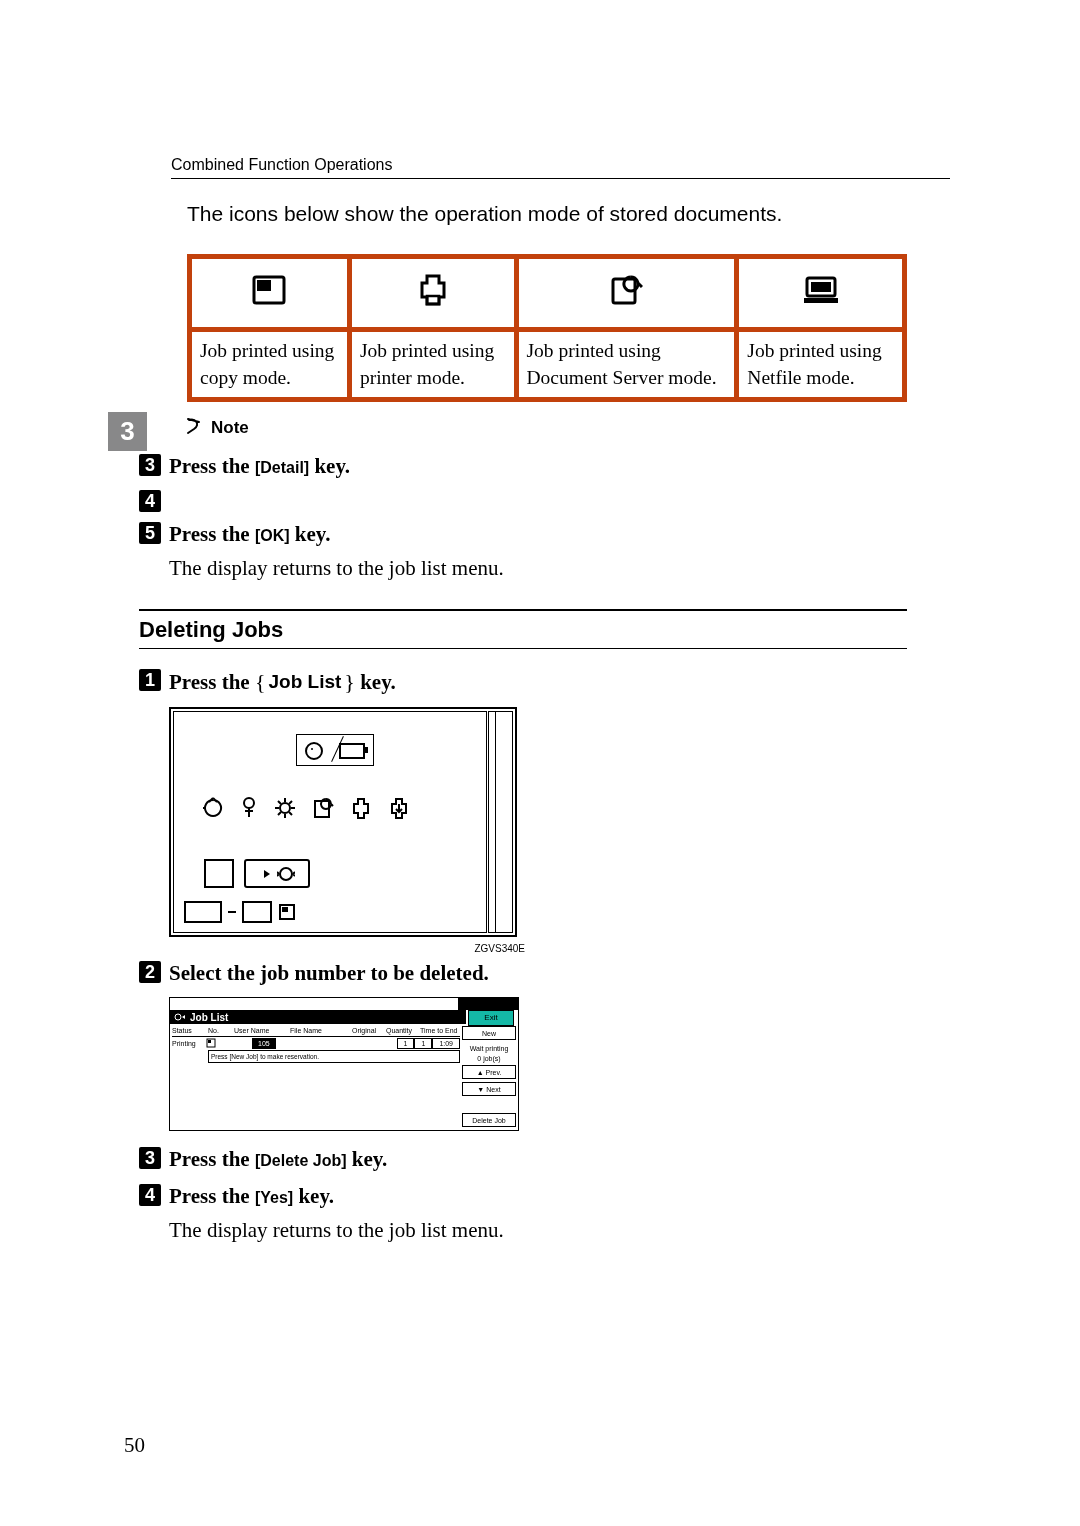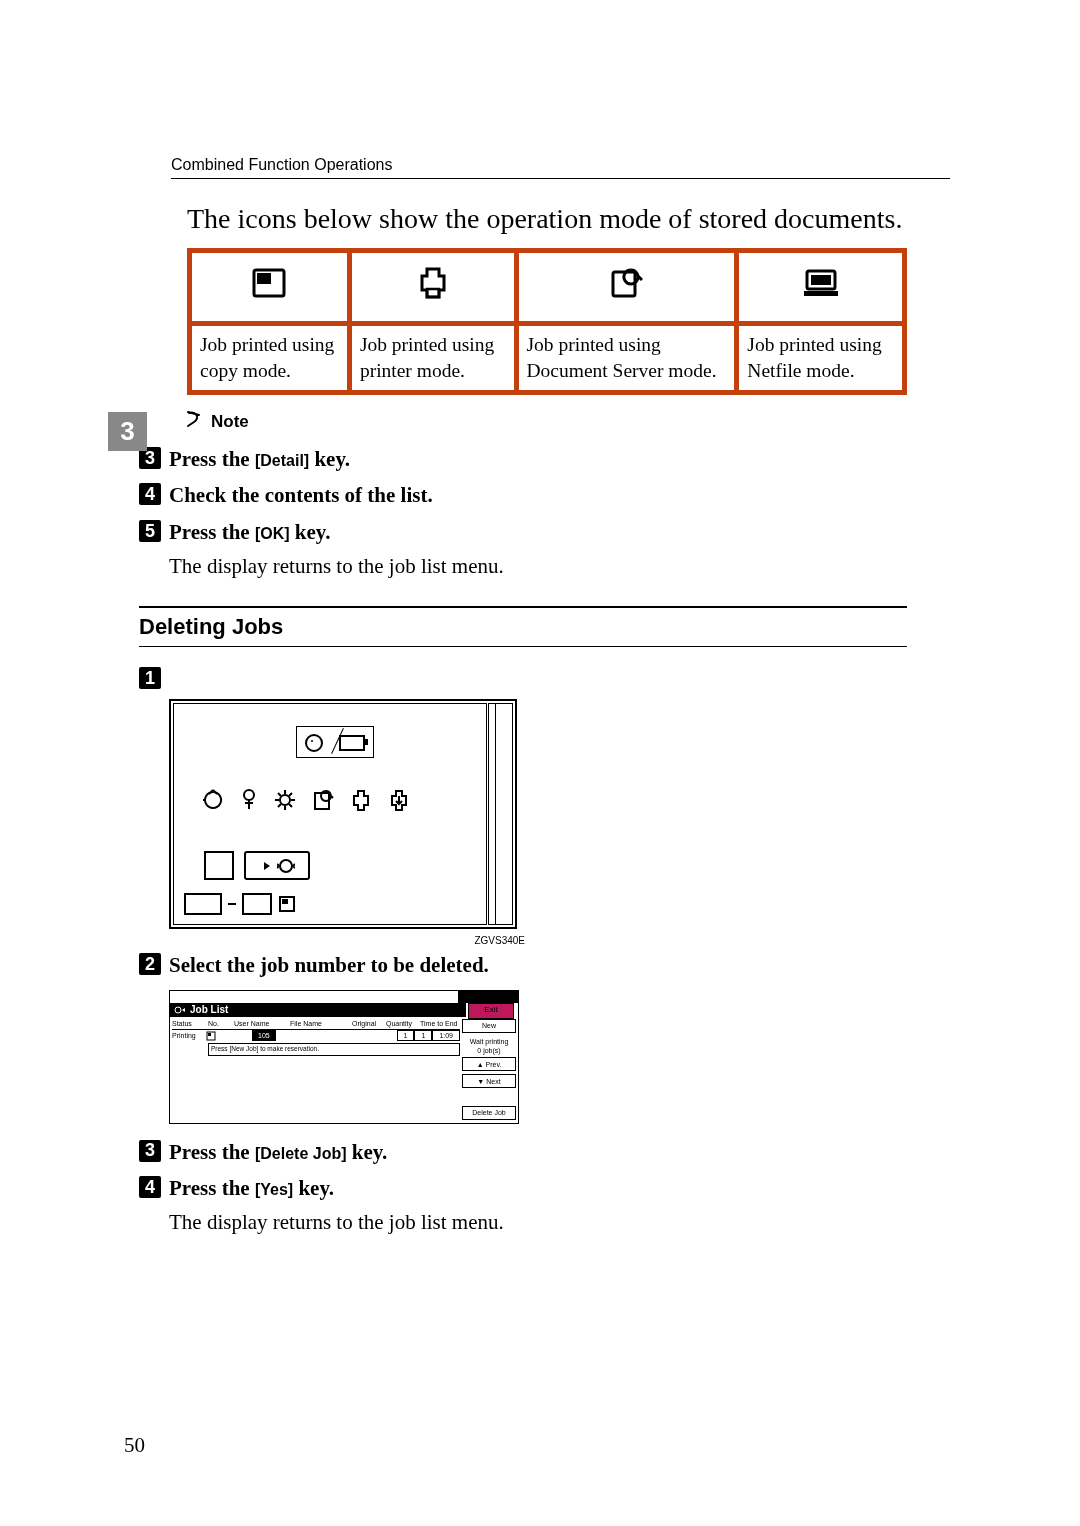--- a/index.html
+++ b/index.html
@@ -33,23 +33,23 @@
     font-size: 16px;
   }
   .content {
     margin-top: 40px;
     margin-left: 67px;
     width: 720px;
     font-size: 20px;
     line-height: 1.35;
   }
   .intro {
-    font-family: Liberation Serif, serif;
-    font-size: 28px;
-    margin-bottom: 10px;
+    font-family: Liberation Sans, sans-serif;
+    font-size: 21px;
+    margin-bottom: 26px;
   }
   table.icon-table {
     border-collapse: collapse;
     width: 720px;
     margin-top: 6px;
   }
   table.icon-table td {
     border: 5px solid #c2410c;
     padding: 6px 8px;
     font-family: 'Palatino Linotype', Palatino, Georgia, serif;
@@ -280,21 +280,21 @@
     font-family: Arial, Helvetica, sans-serif;
     font-size: 8px;
   }
   .screen-fig .topbar {
     position:absolute; top:0; right:0; width:60px; height:12px; background:#000;
   }
   .screen-fig .titlebar {
     position:absolute; top:12px; left:0; right:52px; height:14px; background:#000; color:#fff; display:flex; align-items:center; padding-left:4px; font-weight:bold; font-size:10px; gap:4px;
   }
   .screen-fig .exit {
-    position:absolute; top:12px; right:4px; width:44px; height:14px; border:1px solid #000; display:flex;align-items:center;justify-content:center;background:#be185d;
+    position:absolute; top:12px; right:4px; width:44px; height:14px; border:1px solid #000; display:flex;align-items:center;justify-content:center;background:#14b8a6;
   }
   .screen-fig .cols {
     position:absolute; top:28px; left:2px; right:58px; height:10px; display:flex; font-size:7px; border-bottom:1px solid #000;
   }
   .screen-fig .cols span{display:block;}
   .screen-fig .row1 {
     position:absolute; top:38px; left:2px; right:58px; height:14px; display:flex; align-items:center; font-size:7px;
   }
   .screen-fig .row1 .invno{background:#000;color:#fff;padding:1px 6px;margin-left:36px;}
   .screen-fig .row1 .cells{position:absolute;right:0;display:flex;}
@@ -383,35 +383,37 @@
 
     <div class="step-row">
       <div class="step-num">3</div>
       <div class="step-text">
         <span>Press the </span><span class="step-key">[Detail]</span><span> key.</span>
       </div>
     </div>
 
     <div class="step-row">
       <div class="step-num">4</div>
-      <div class="step-text">Check the contents of the list.</div>
     </div>
 
     <div class="step-row">
       <div class="step-num">5</div>
       <div class="step-text">
         <span>Press the </span><span class="step-key">[OK]</span><span> key.</span>
       </div>
     </div>
     <div class="body-text">The display returns to the job list menu.</div>
 
     <div class="section-heading">Deleting Jobs</div>
 
     <div class="step-row" style="margin-top:18px;">
       <div class="step-num">1</div>
+      <div class="step-text">
+        <span>Press the </span><span class="job-key">Job List</span><span> key.</span>
+      </div>
     </div>
 
     <div class="panel-fig">
       <div class="panel-outer"></div>
       <div class="panel-inner">
         <div class="indicator-slot">
           <div class="dot"></div>
             <div class="slash"></div>
             <div class="batt"></div>
         </div>

